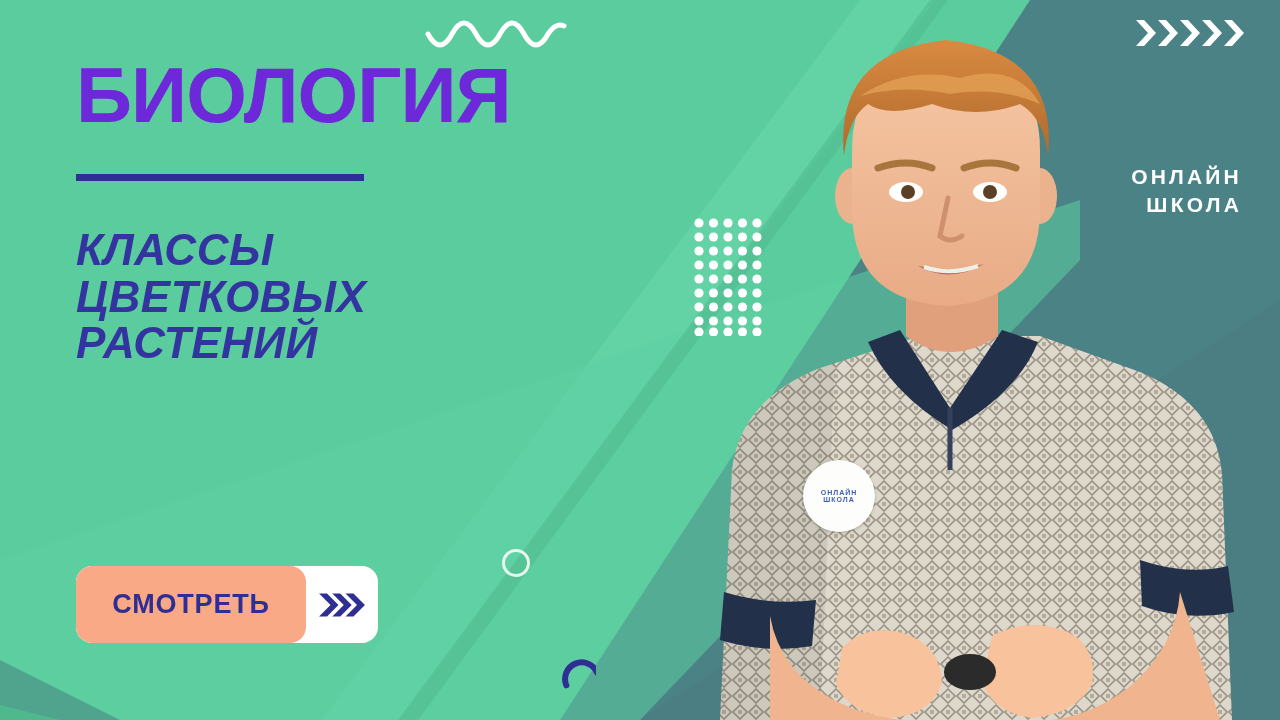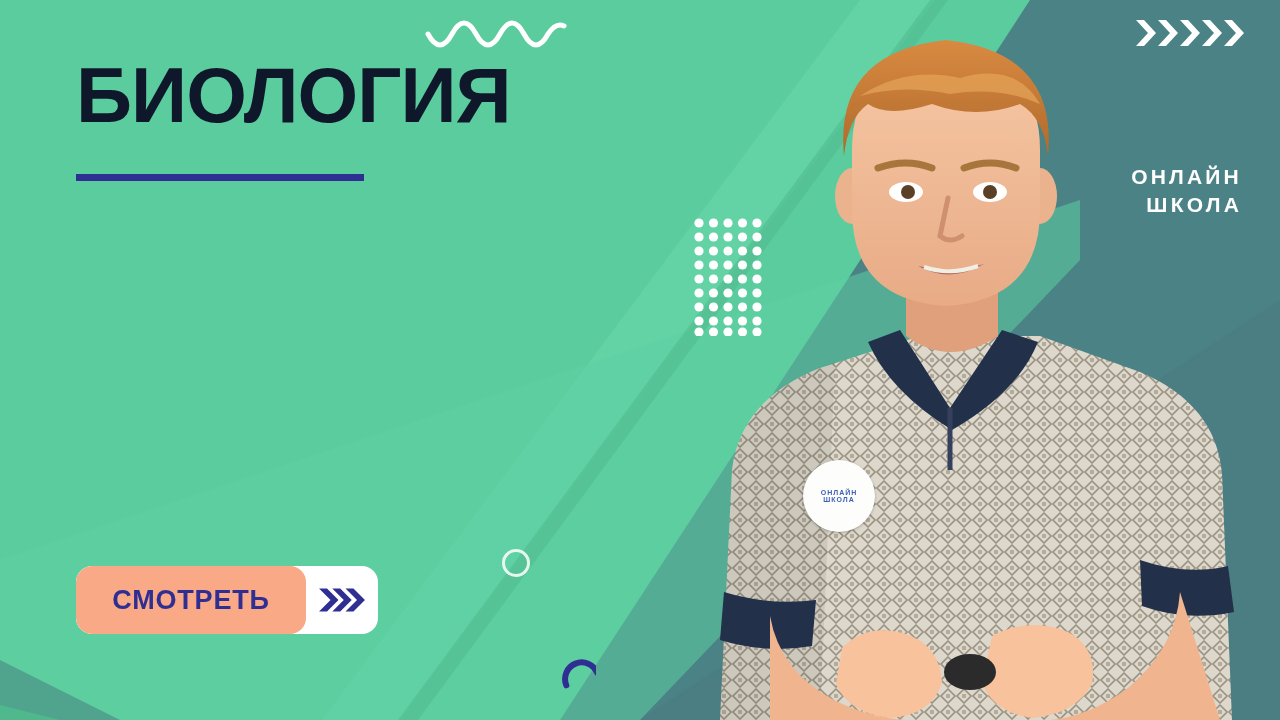--- a/index.html
+++ b/index.html
@@ -52,21 +52,21 @@
   .logo .ln { display:block; white-space:nowrap; }
 
   
   .copy {
     position:absolute;
     left:76px; top:58px;
     width:640px;
   }
 
   .title {
-    color:#0f172a;
+    color:#6d28d9;
     font-weight:700;
     font-size:78px;
     line-height:0.95;
     letter-spacing:-1px;
     text-transform:uppercase;
     white-space:nowrap;
   }
   .title .t-line { display:block; }
 
   .rule {
@@ -86,21 +86,21 @@
     text-transform:uppercase;
   }
   .subtitle .s-line { display:block; }
 
   
   .cta {
     position:absolute;
     left:76px; top:566px;
     display:flex;
     align-items:stretch;
-    height:68px;
+    height:77px;
     background:#ffffff;
     border-radius:16px;
     overflow:hidden;
     width:302px;
     cursor:pointer;
   }
   .cta-label {
     flex:1 1 auto;
     background:#f9a986;
     color:#2f2f93;
@@ -320,20 +320,25 @@
     <span class="ln">ШКОЛА</span>
   </div>
 
   <div class="copy">
     <div class="title">
       <span class="t-line">БИОЛОГИЯ</span>
     </div>
 
     <div class="rule"></div>
 
+    <div class="subtitle">
+      <span class="s-line">КЛАССЫ</span>
+      <span class="s-line">ЦВЕТКОВЫХ</span>
+      <span class="s-line">РАСТЕНИЙ</span>
+    </div>
   </div>
 
   <div class="cta">
     <div class="cta-label">СМОТРЕТЬ</div>
     <div class="cta-arrow">
       <svg viewBox="0 0 52 34" width="46" height="30">
         <g fill="#2f2f93">
           <polygon points="0,4 9,4 22,17 9,30 0,30 13,17"></polygon>
           <polygon points="15,4 24,4 37,17 24,30 15,30 28,17"></polygon>
           <polygon points="30,4 39,4 52,17 39,30 30,30 43,17"></polygon>

